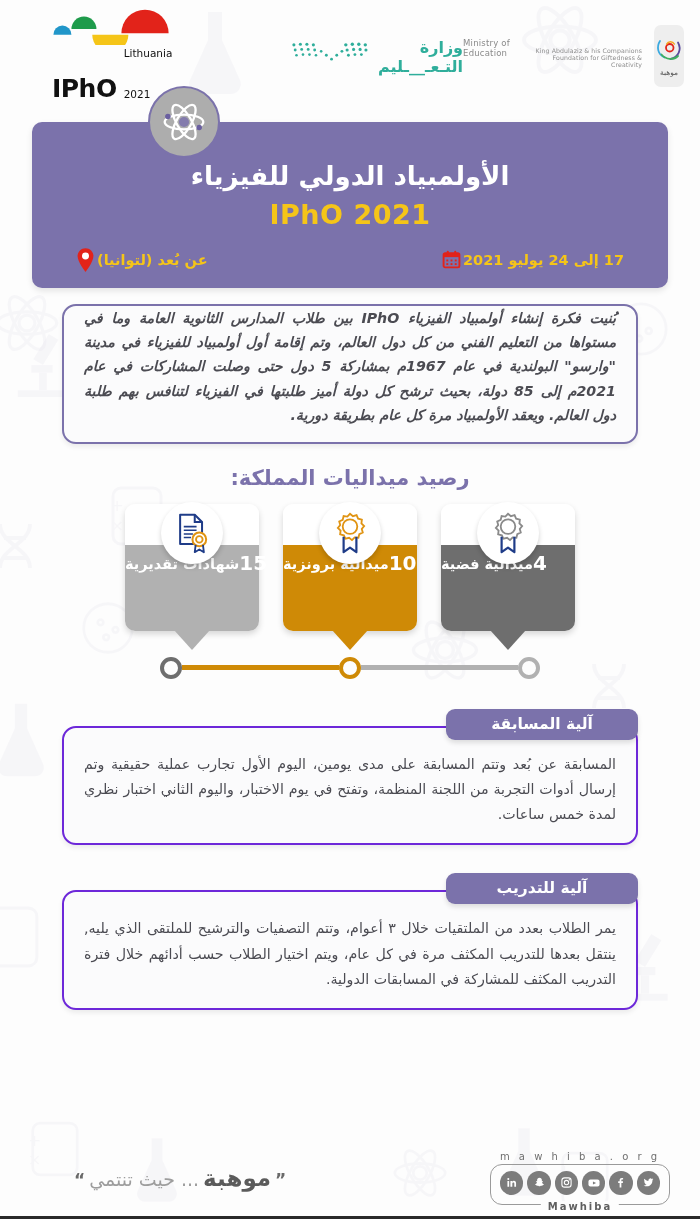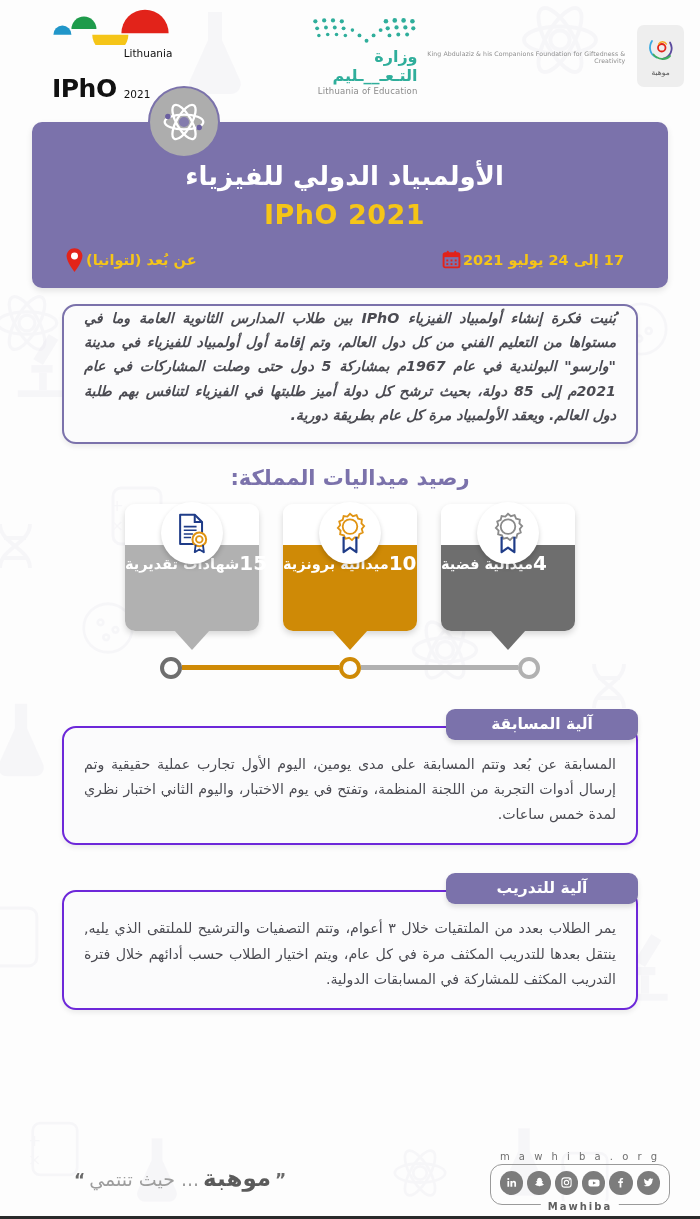--- a/index.html
+++ b/index.html
@@ -29,21 +29,21 @@
     display: flex; align-items: center;
     direction: ltr;
     padding: 0 16px 0 52px;
   }
   .logo-ipho { display: flex; flex-direction: column; align-items: flex-start; width: 140px; }
   .ipho-wave { width: 118px; height: 36px; }
   .ipho-text-row { display: flex; align-items: flex-end; gap: 7px; margin-top: 2px; }
   .ipho-word { font-size: 25px; font-weight: 700; letter-spacing: -0.5px; color: #111; font-family: "DejaVu Sans", sans-serif; }
   .ipho-sub { display: flex; flex-direction: column; font-size: 10.5px; font-weight: 400; color: #111; line-height: 1.15; padding-bottom: 3px; gap: 28px; }
 
-  .logo-moe { margin-left: 118px; display: flex; flex-direction: column; align-items: flex-end; }
+  .logo-moe { margin-left: 118px; display: flex; align-items: flex-start; }
   .moe-dots { width: 110px; height: 30px; }
   .moe-ar { font-size: 16px; color: #2fae9b; letter-spacing: 1px; margin-top: 1px; font-weight: 700; direction: rtl; }
   .moe-en { font-size: 8.5px; color: #8a8a8a; letter-spacing: 0.2px; margin-top: 1px; }
 
   .logo-kacfg { margin-left: auto; display: flex; align-items: center; gap: 12px; }
   .kacfg-text { text-align: right; direction: rtl; }
   .kacfg-ar { font-size: 11px; color: #4a4a4a; letter-spacing: 0px; }
   .kacfg-en { font-size: 6.2px; color: #8d8d8d; margin-top: 2px; letter-spacing: 0.1px; }
   .mawhiba-box {
     width: 52px; height: 62px; border-radius: 7px; background: #eeeeee;
@@ -51,21 +51,21 @@
   }
   .mawhiba-mark { width: 30px; height: 30px; }
   .mawhiba-cap { font-size: 7.5px; color: #555; direction: rtl; }
 
   
   .hero-wrap { position: relative; z-index: 2; margin: 10px 32px 0 32px; }
   .hero {
     position: relative;
     background: #7b72ab;
     border-radius: 10px;
-    padding: 38px 26px 16px 15px;
+    padding: 38px 26px 16px 26px;
     box-shadow: 0 3px 6px rgba(0,0,0,0.10);
   }
   .atom-badge {
     position: absolute; top: -36px; right: 448px;
     width: 72px; height: 72px; border-radius: 50%;
     background: #adadad; border: 2px solid #7b72ab;
     display: flex; align-items: center; justify-content: center;
     z-index: 4;
   }
   .hero-title {
@@ -391,21 +391,21 @@
           <circle cx="88" cy="14" r="2.4"></circle>
             <circle cx="98" cy="13" r="2.4"></circle>
             <circle cx="108" cy="13" r="2.4"></circle>
             <circle cx="117" cy="14" r="2.4"></circle>
           <circle cx="90" cy="22" r="2.2"></circle>
             <circle cx="100" cy="21" r="2.2"></circle>
             <circle cx="110" cy="21" r="2.2"></circle>
         </g>
       </svg>
       <div class="moe-ar">وزارة التـعـ__ـليم</div>
-      <div class="moe-en">Lithuania of Education</div>
+      <div class="moe-en">Ministry of Education</div>
     </div>
 
     <div class="logo-kacfg">
       <div class="kacfg-text">
         <div class="kacfg-en">King Abdulaziz &amp; his Companions Foundation for Giftedness &amp; Creativity</div>
       </div>
       <div class="mawhiba-box">
         <svg class="mawhiba-mark" viewBox="0 0 40 40">
           <path d="M8 8c-5 8-3 18 6 22" fill="none" stroke="#3aa9e0" stroke-width="2.4" stroke-linecap="round"></path>
           <path d="M32 10c5 9 1 20-10 22" fill="none" stroke="#5b4a9e" stroke-width="2.4" stroke-linecap="round"></path>

